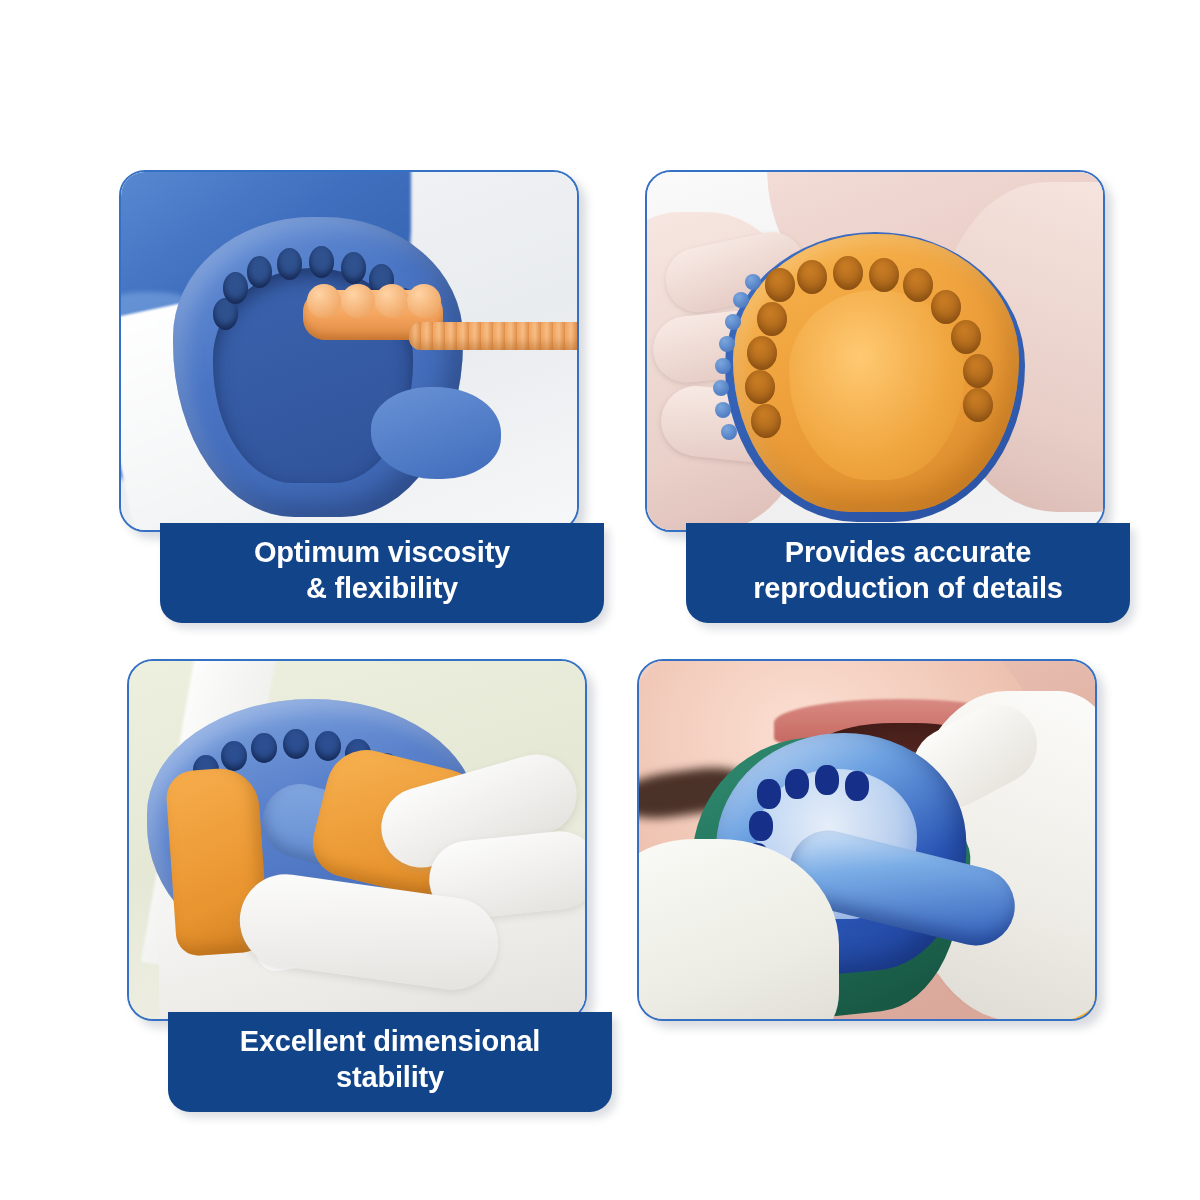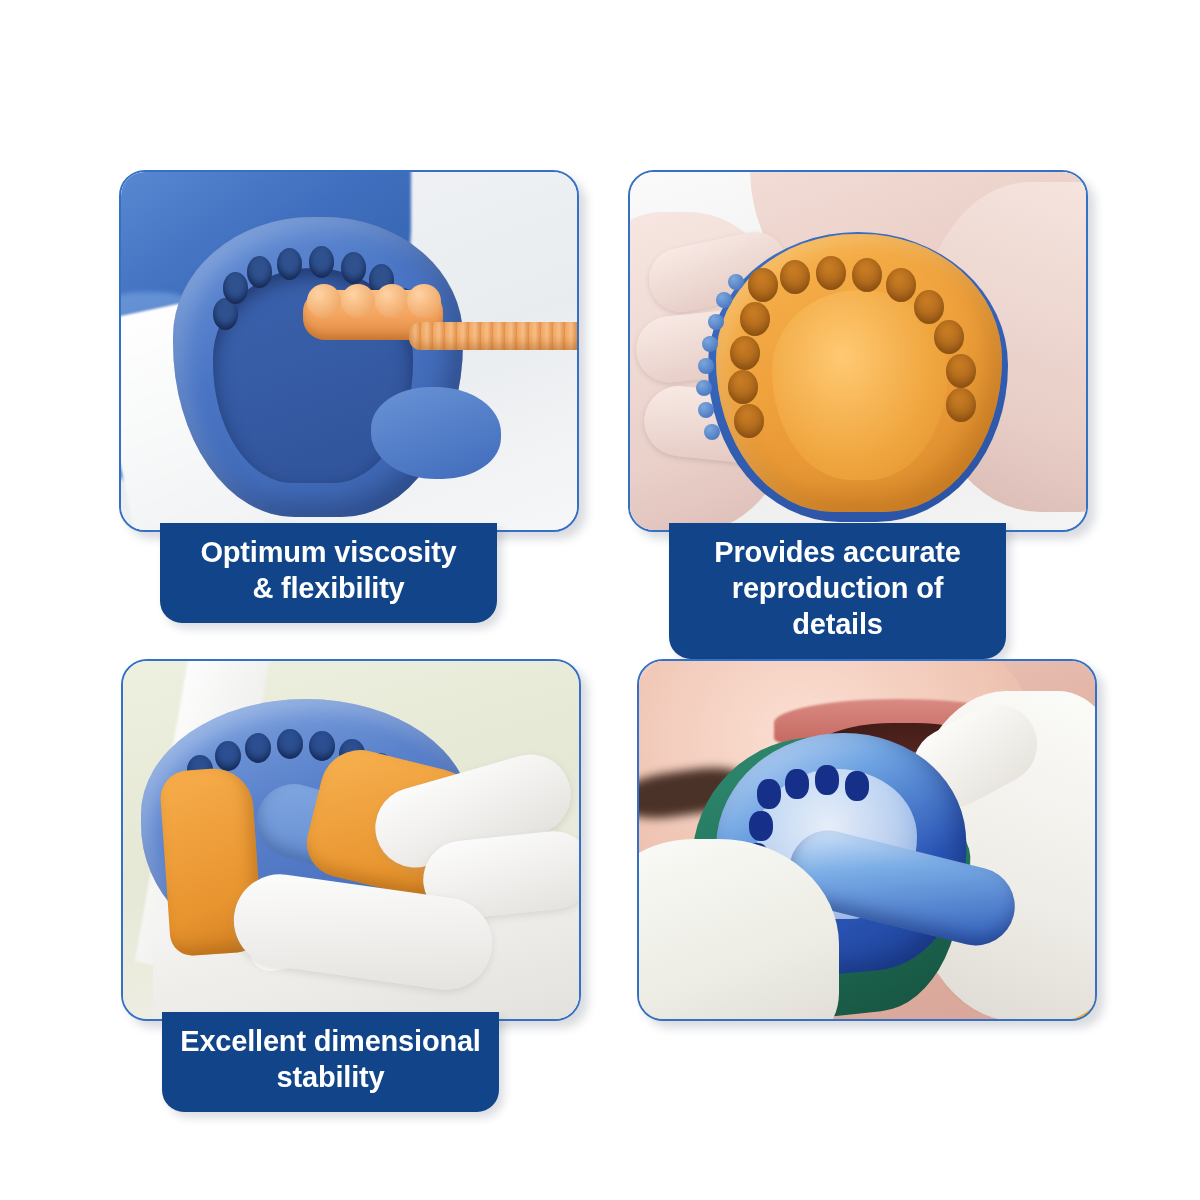--- a/index.html
+++ b/index.html
@@ -29,22 +29,22 @@
     width: 962px;
     height: 940px;
   }
 
   .card {
     position: absolute;
     width: 460px;
     height: 451px;
   }
   .card.c0 { left: 0px;   top: 0px; }
-  .card.c1 { left: 509px; top: 0px; }
-  .card.c2 { left: 2px;   top: 489px; }
+  .card.c1 { left: 526px; top: 0px; }
+  .card.c2 { left: 8px;   top: 489px; }
   .card.c3 { left: 518px; top: 489px; }
 
   
   .photo-frame {
     position: absolute;
     left: 0;
     top: 0;
     width: 460px;
     height: 362px;
     box-sizing: border-box;
@@ -58,21 +58,21 @@
     position: absolute;
     inset: 0;
     overflow: hidden;
   }
 
   
   .caption {
     position: absolute;
     left: 41px;
     top: 353px;
-    width: 337px;
+    width: 444px;
     min-height: 98px;
     box-sizing: border-box;
     background: #114489;
     border-radius: 0 0 22px 22px;
     display: flex;
     align-items: center;
     justify-content: center;
     padding: 12px 14px 16px 14px;
     box-shadow: 5px 6px 9px rgba(80,90,110,0.20);
   }

